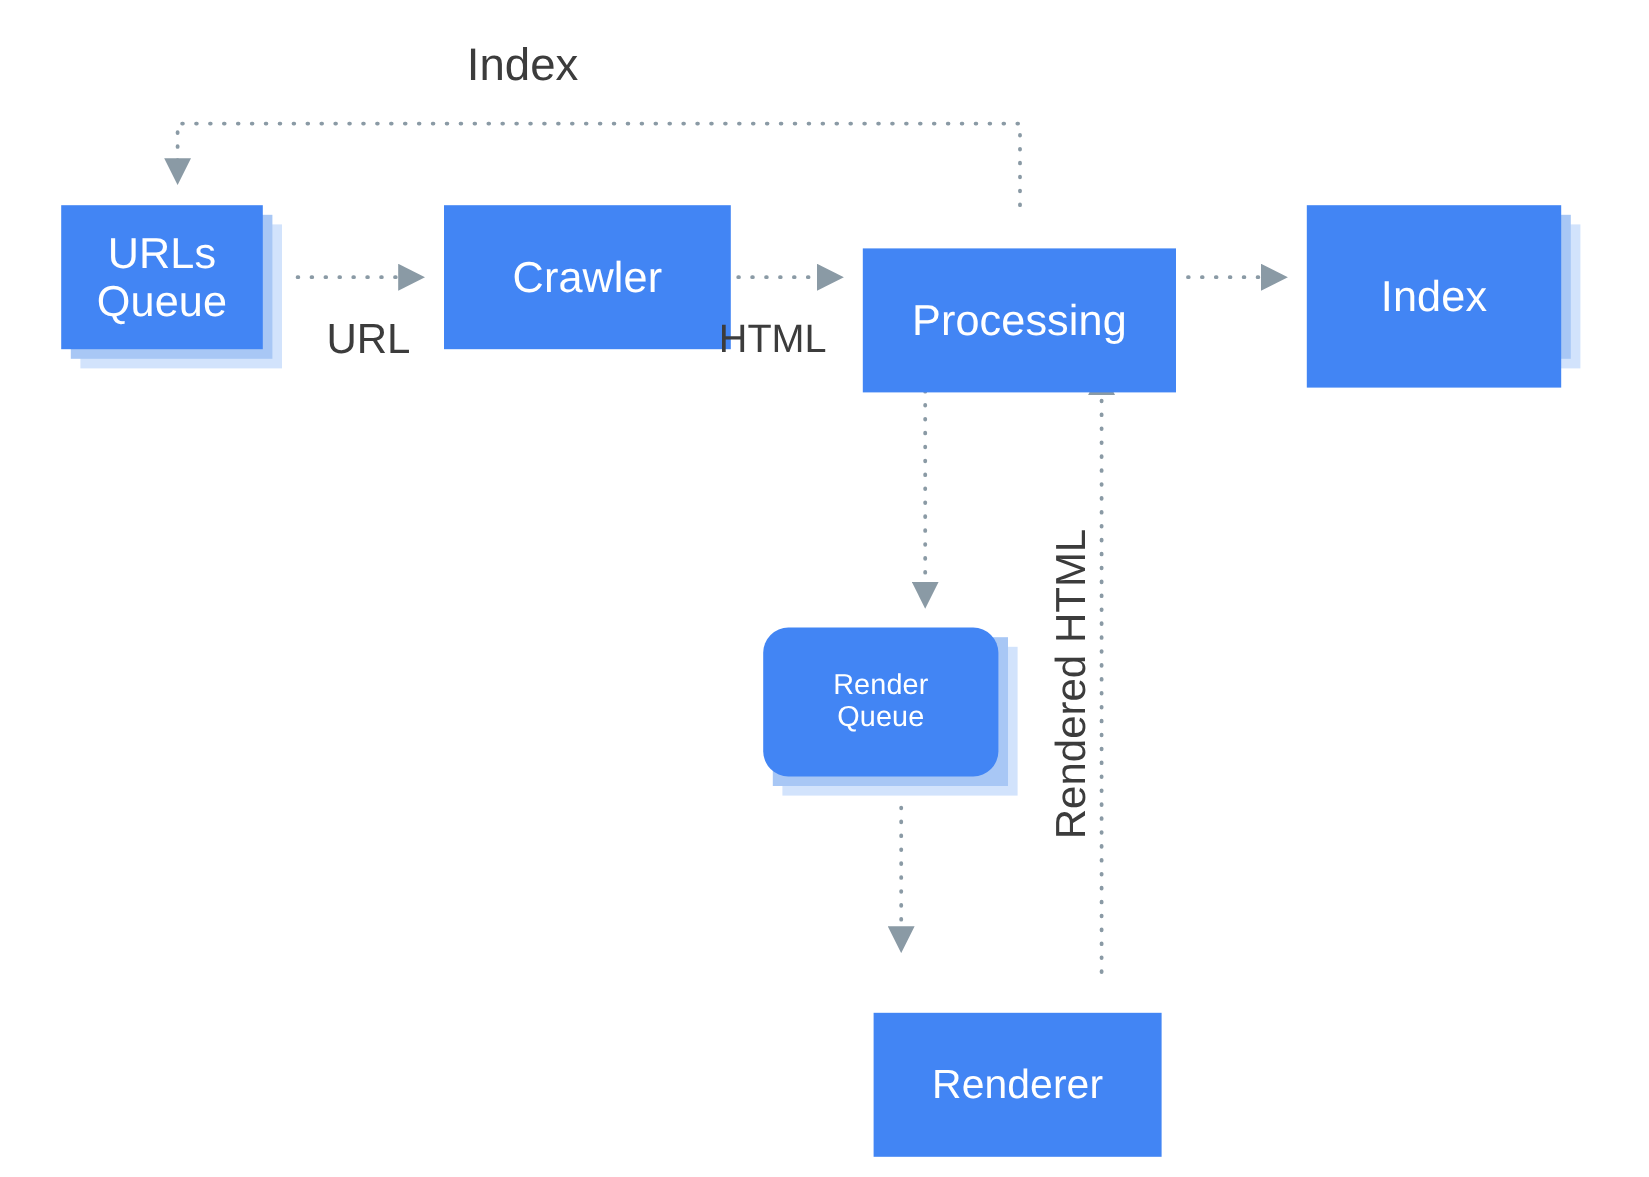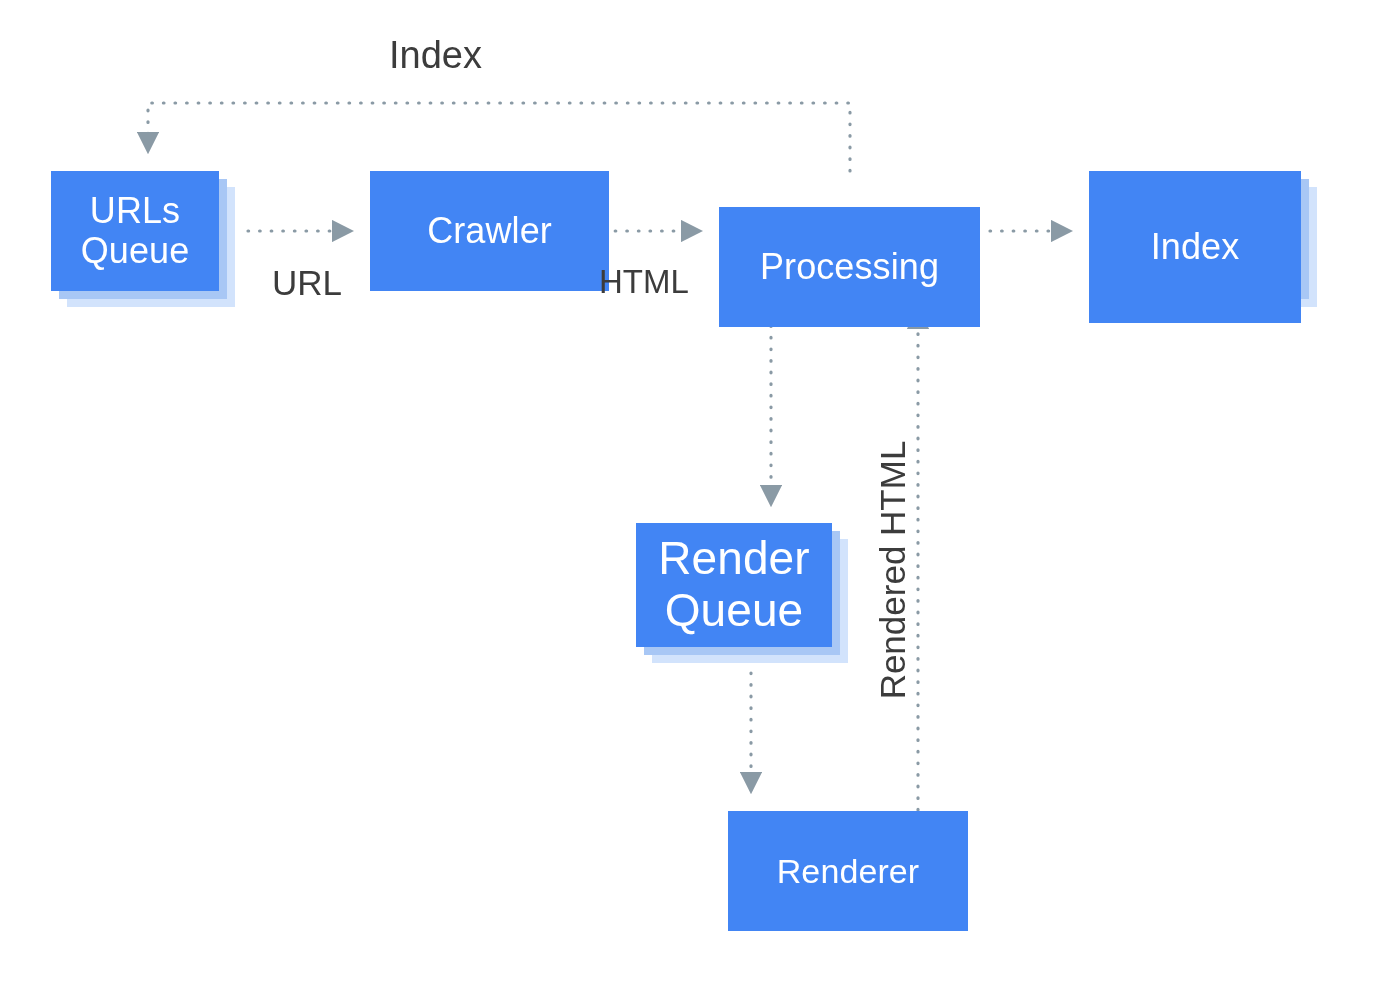--- a/index.html
+++ b/index.html
@@ -88,29 +88,29 @@
     <div class="lyr far" style="left:16px;top:16px;width:212px;height:120px;"></div>
     <div class="lyr mid" style="left:8px;top:8px;width:212px;height:120px;"></div>
     <div class="face" style="font-size:36px;">
       <span>Index</span>
     </div>
   </div>
 
   <div class="node" style="left:636px;top:523px;width:196px;height:124px;">
     <div class="lyr far" style="left:16px;top:16px;width:196px;height:124px;"></div>
     <div class="lyr mid" style="left:8px;top:8px;width:196px;height:124px;"></div>
-    <div class="face" style="font-size:46px;">
+    <div class="face" style="font-size:24px;border-radius:21px;">
       <span>
         <span>Render</span><br>
         <span>Queue</span>
       </span>
     </div>
   </div>
 
-  <div class="node" style="left:728px;top:811px;width:240px;height:120px;">
+  <div class="node" style="left:728px;top:844px;width:240px;height:120px;">
     <div class="face" style="font-size:34px;">
       <span>Renderer</span>
     </div>
   </div>
 
   <div class="lbl" style="left:389px;top:34px;font-size:38px;">Index</div>
 
   <div class="lbl" style="left:272px;top:263px;font-size:35px;">URL</div>
 
   <div class="lbl" style="left:599px;top:263px;font-size:33px;text-align:right;">HTML</div>

